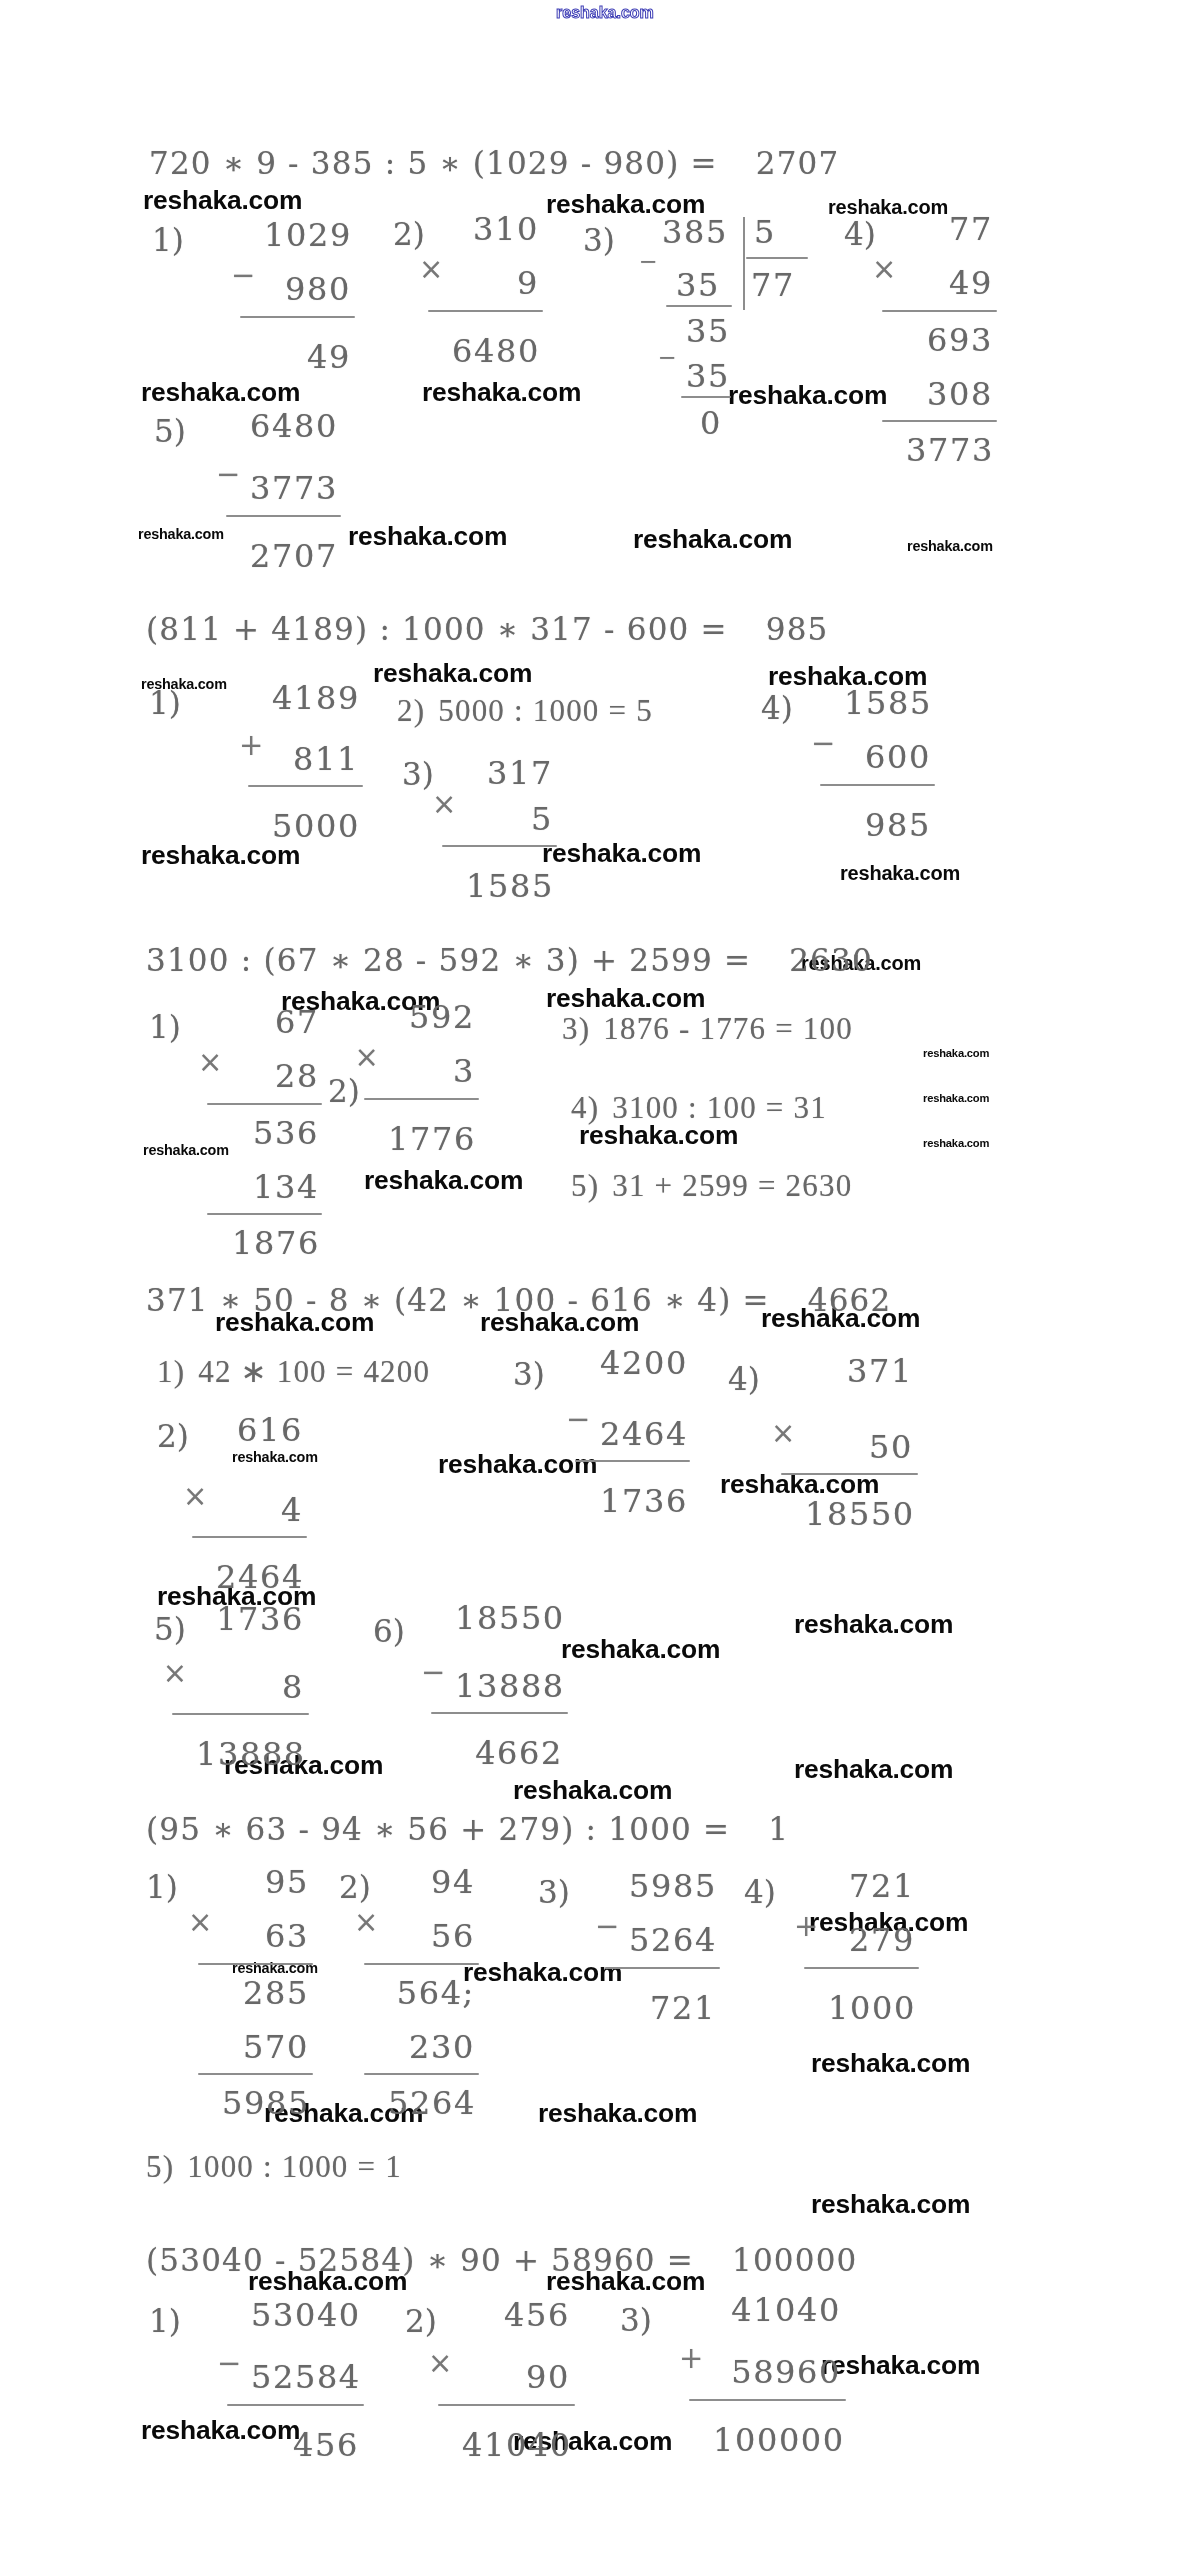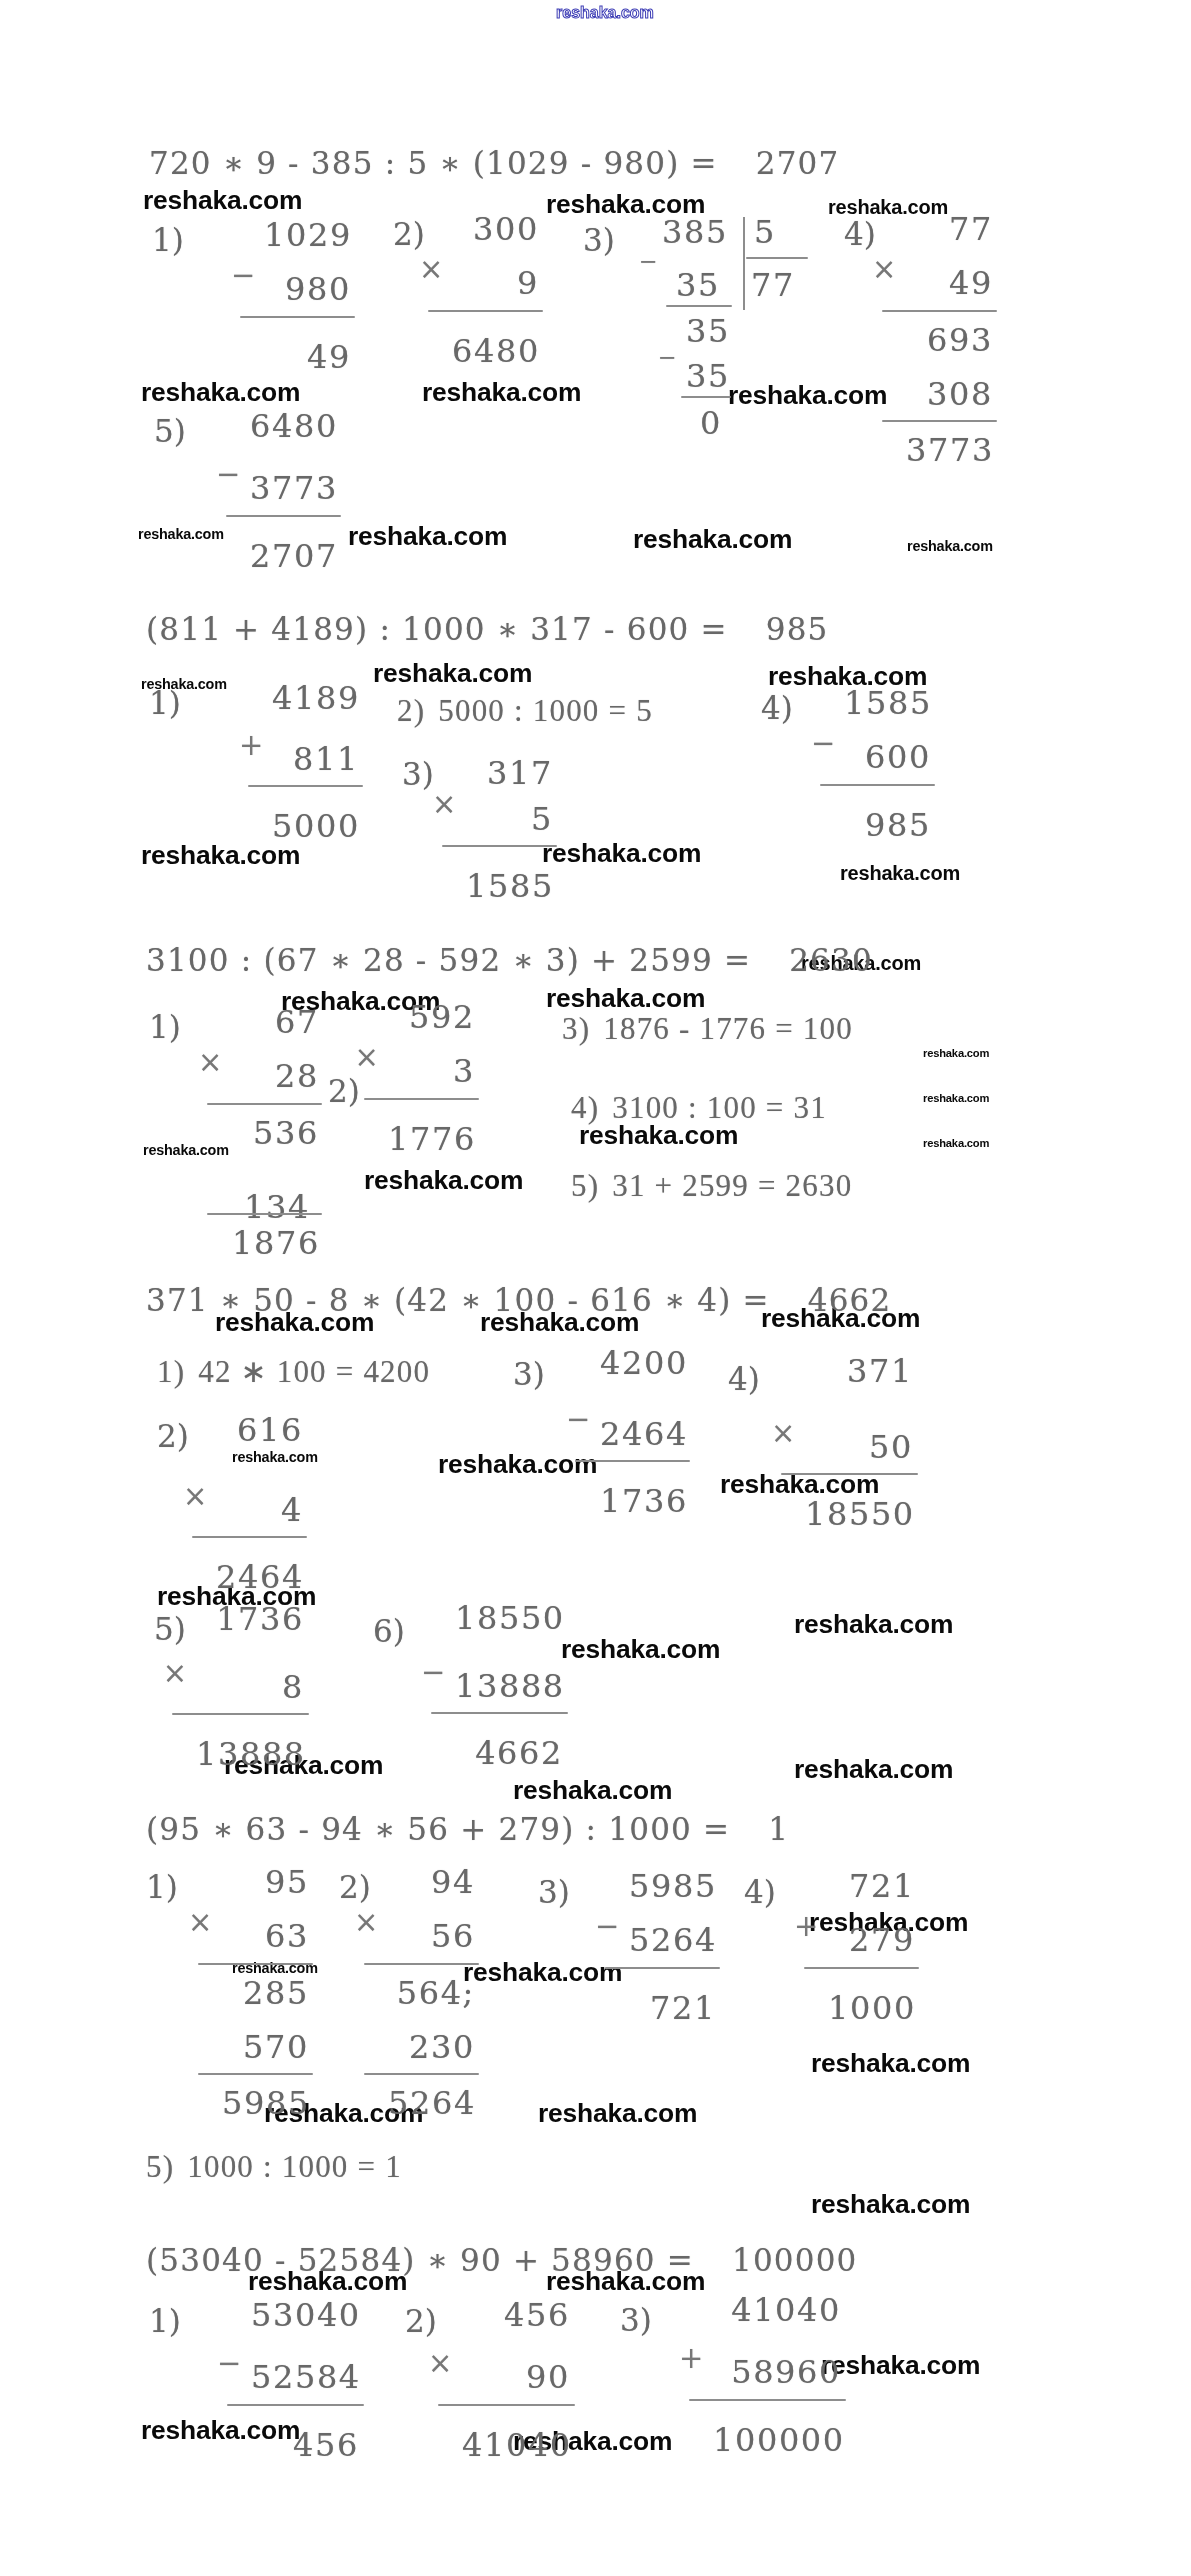--- a/index.html
+++ b/index.html
@@ -91,21 +91,21 @@
         <div class="step" style="left: 152px; top: 218px;">
           <div class="lbl" style="top: 4.8px;">1)</div>
           <div class="num" style="left: 112px; top: 0px; width: 87px;">1029</div>
           <div class="num" style="left: 112px; top: 54px; width: 87px;">980</div>
           <div class="op" style="left: 79px; top: 43px;">−</div>
           <div class="rule" style="left: 88px; top: 98px; width: 115px;"></div>
           <div class="num" style="left: 112px; top: 122px; width: 87px;">49</div>
         </div>
         <div class="step" style="left: 393px; top: 212px;">
           <div class="lbl" style="top: 4.8px;">2)</div>
-          <div class="num" style="left: 59px; top: 0px; width: 87px;">300</div>
+          <div class="num" style="left: 59px; top: 0px; width: 87px;">310</div>
           <div class="num" style="left: 59px; top: 54px; width: 87px;">9</div>
           <div class="op" style="left: 26px; top: 43px;">×</div>
           <div class="rule" style="left: 35px; top: 98px; width: 115px;"></div>
           <div class="num" style="left: 59px; top: 122px; width: 87px;">6480</div>
         </div>
         <div class="step" style="left: 583px; top: 215px;">
           <div class="lbl" style="top: 8px;">3)</div>
           <div class="op op-small" style="left: 56px; top: 35px;">−</div>
           <div class="dnum" style="left: 79px; top: 0px;">385</div>
           <div class="vbar" style="left: 160px; top: 1.6px; height: 93px;"></div>
@@ -170,21 +170,21 @@
       </div>
       <div style="position: absolute; left: 0px; top: 0px;">
         <div class="eq" style="left: 146px; top: 943px;"><div style="display: inline;">3100 : (67 ∗ 28 - 592 ∗ 3) + 2599 =</div><div class="ans" style="display: inline; text-align: right;">2630</div></div>
         <div class="step" style="left: 149px; top: 1005px;">
           <div class="lbl" style="top: 4.8px;">1)</div>
           <div class="num" style="left: 83px; top: 0px; width: 87px;">67</div>
           <div class="num" style="left: 83px; top: 54px; width: 87px;">28</div>
           <div class="op" style="left: 49px; top: 43px;">×</div>
           <div class="rule" style="left: 58px; top: 98px; width: 115px;"></div>
           <div class="num" style="left: 83px; top: 111px; width: 87px;">536</div>
-          <div class="num shift" style="left: 74px; top: 165px; width: 87px; margin-top: 20px;">134</div>
+          <div class="num shift" style="left: 83px; top: 165px; width: 87px;">134</div>
           <div class="rule" style="left: 58px; top: 208px; width: 115px;"></div>
           <div class="num" style="left: 83px; top: 221px; width: 87px;">1876</div>
         </div>
         <div class="step" style="left: 328px; top: 1000px;">
           <div class="lbl" style="top: 74px;">2)</div>
           <div class="num" style="left: 60px; top: 0px; width: 87px;">592</div>
           <div class="num" style="left: 60px; top: 54px; width: 87px;">3</div>
           <div class="op" style="left: 26.4px; top: 43px;">×</div>
           <div class="rule" style="left: 36px; top: 98px; width: 115px;"></div>
           <div class="num" style="left: 60px; top: 122px; width: 87px;">1776</div>

